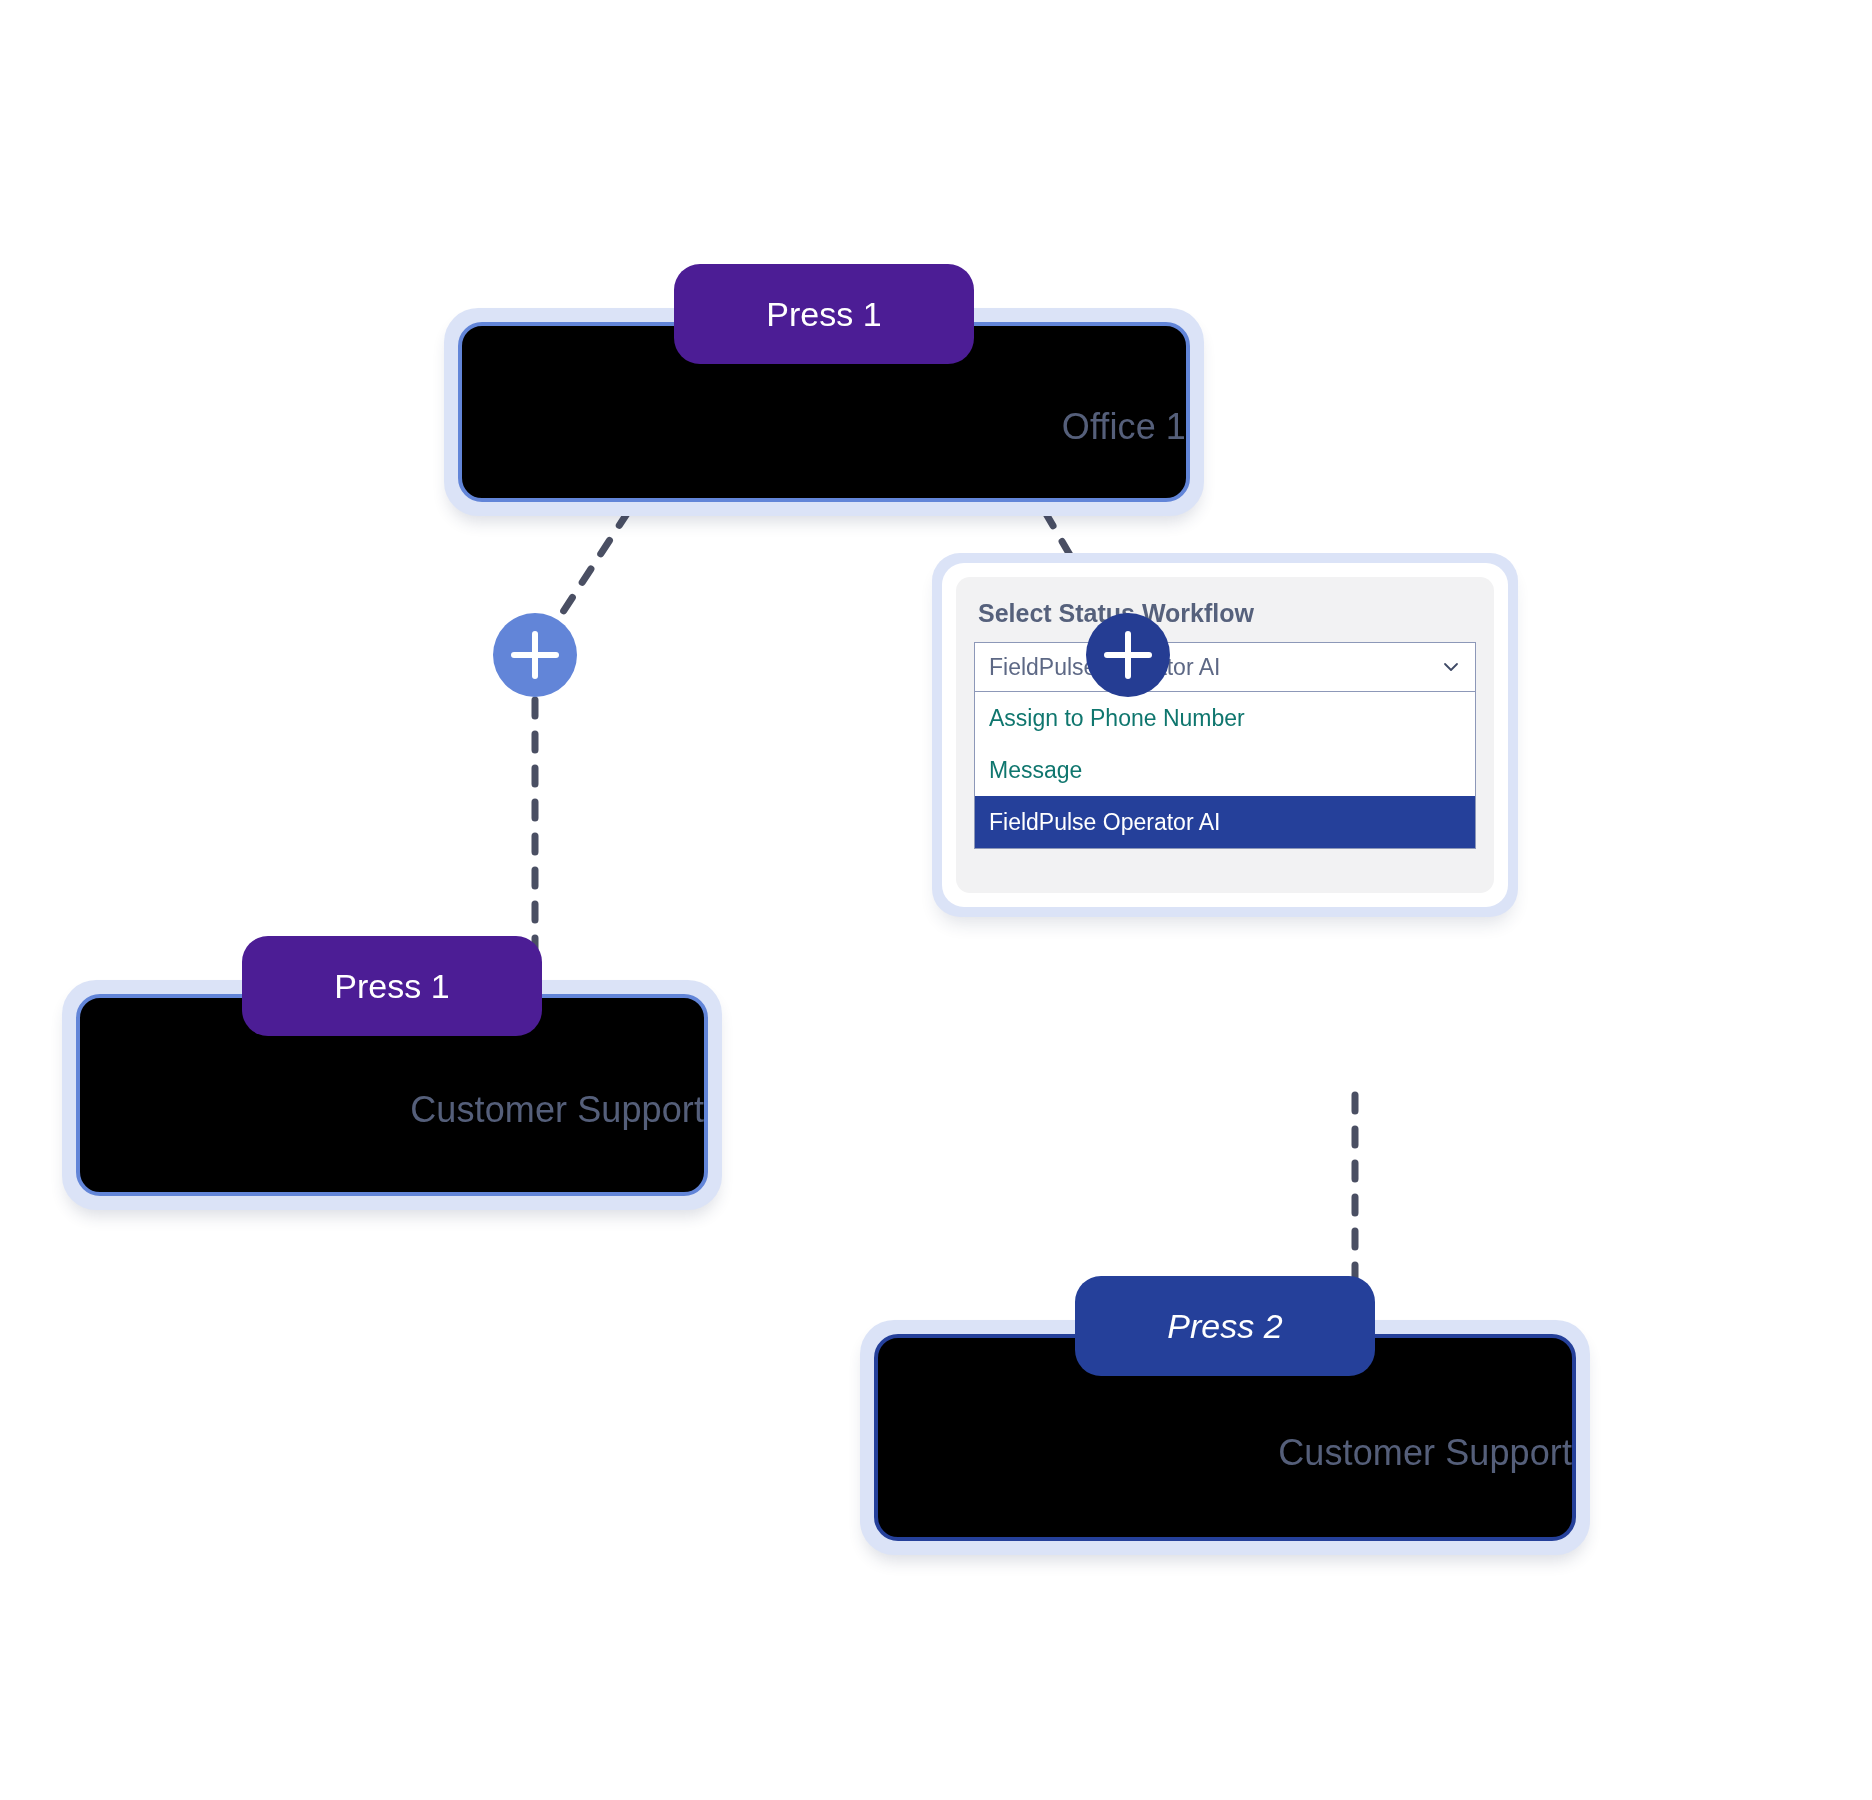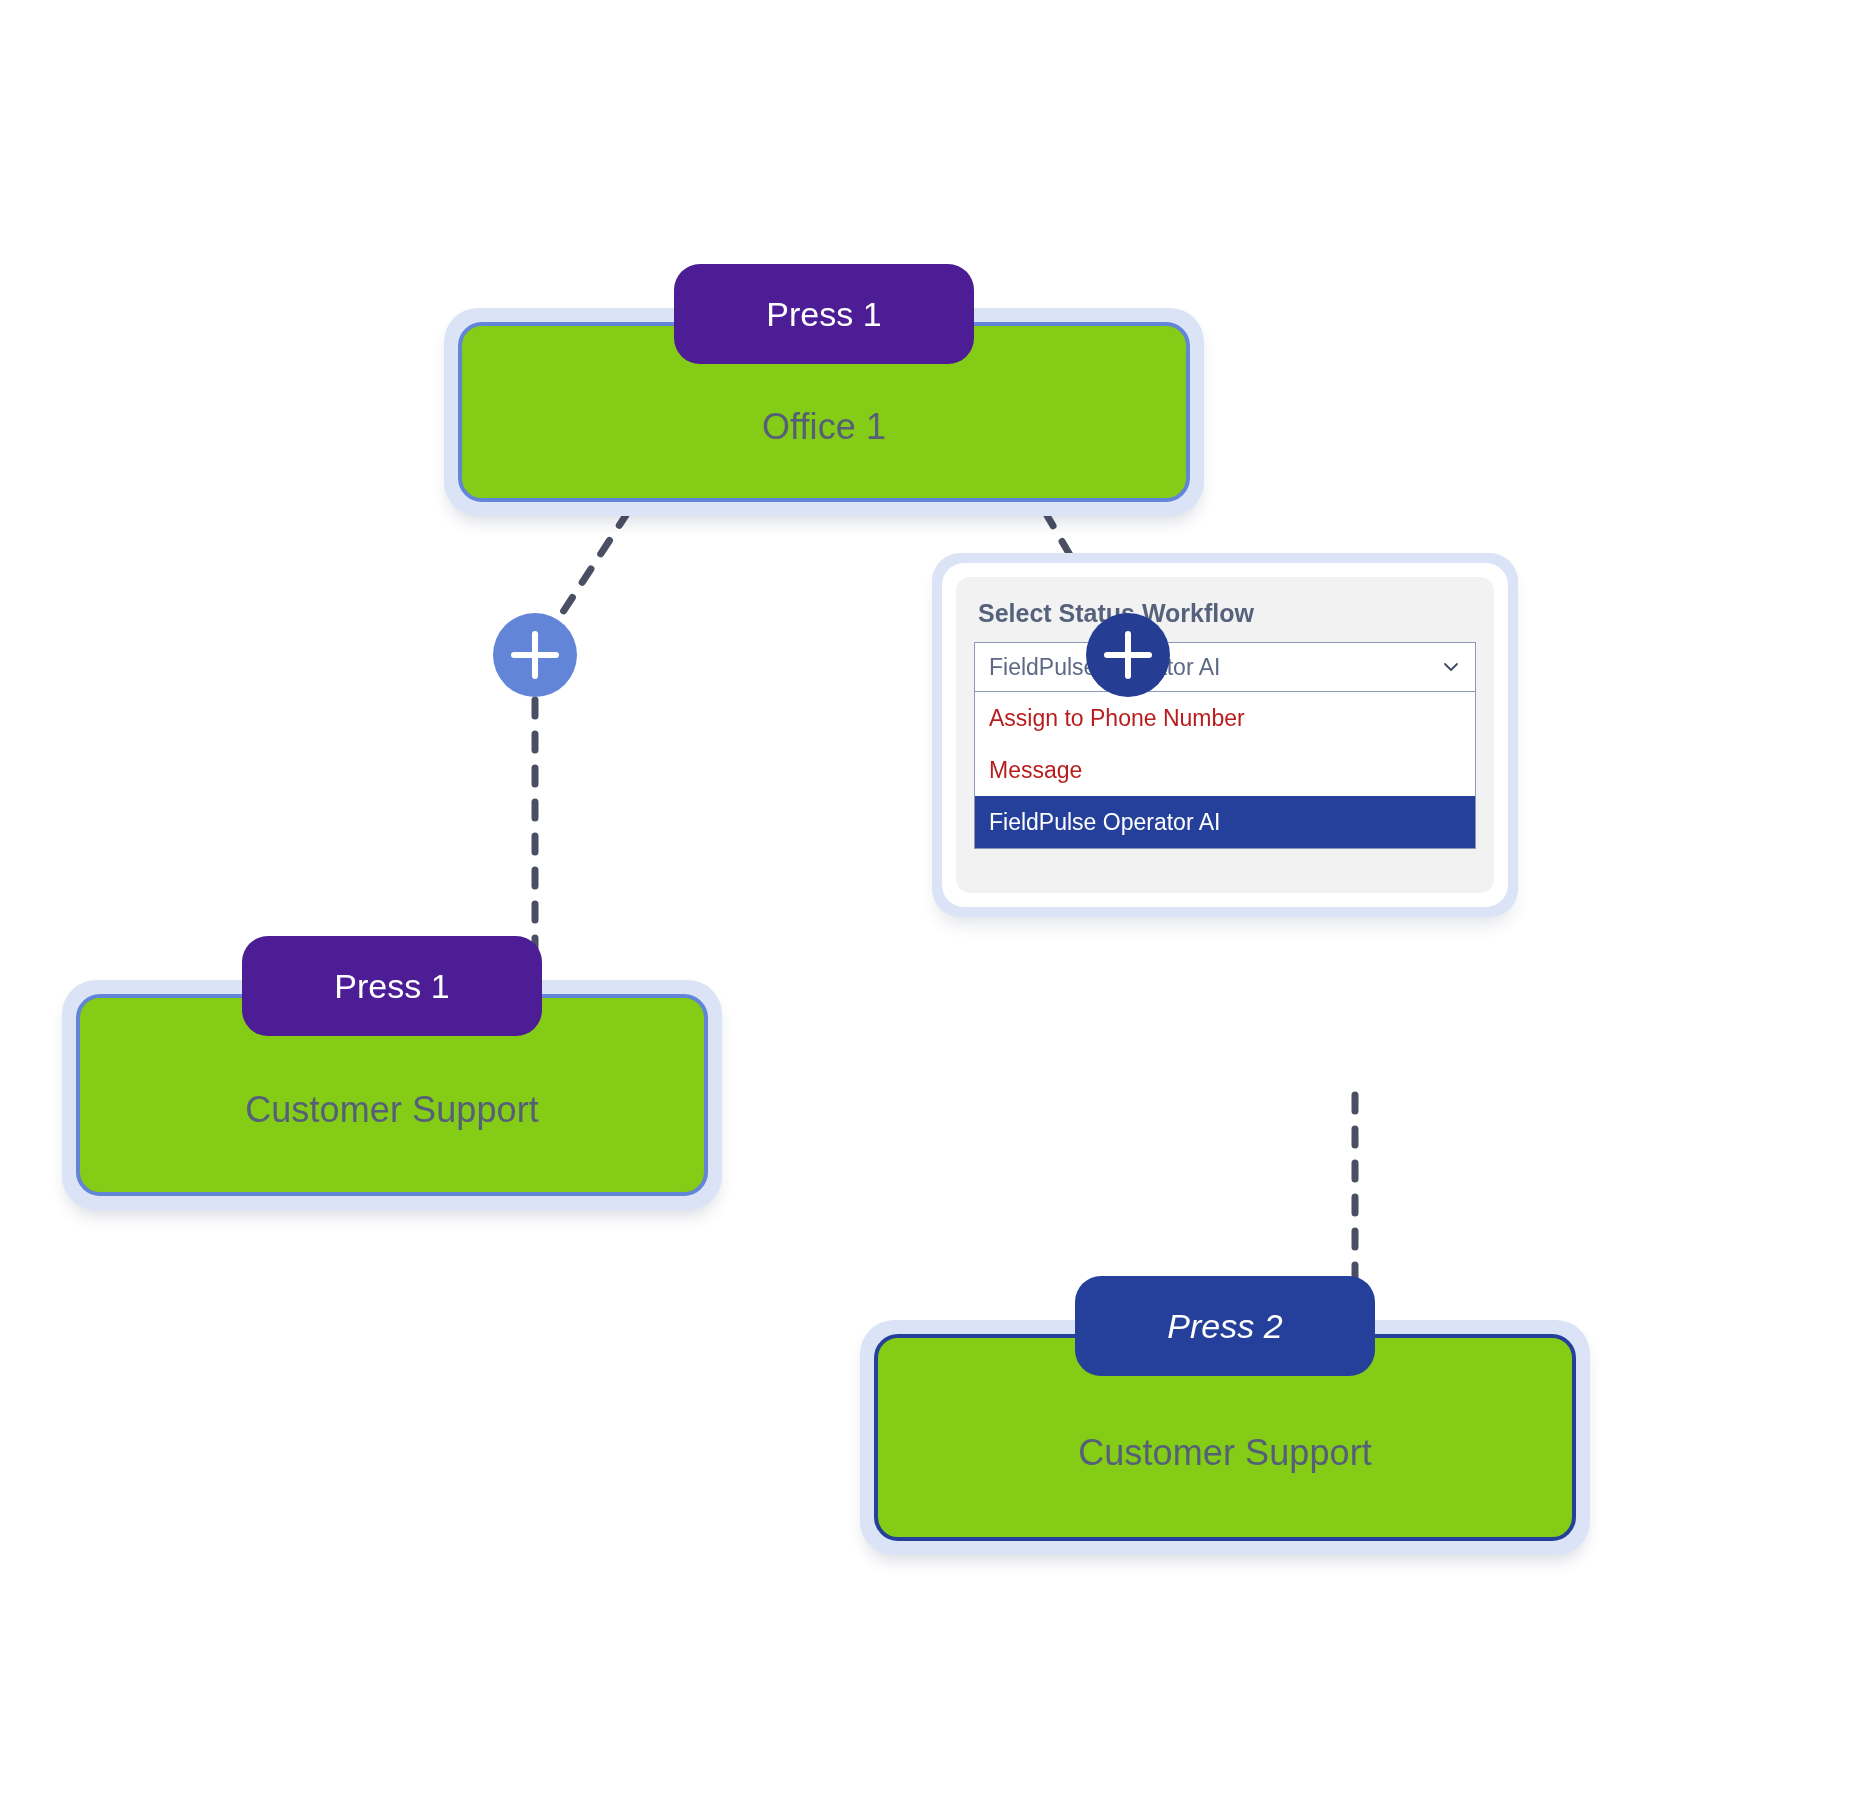--- a/index.html
+++ b/index.html
@@ -42,26 +42,26 @@
     background: #dbe3f7;
     box-shadow: 0 10px 16px -4px rgba(36, 48, 84, 0.16);
   }
   .node-body {
     position: absolute;
     left: 14px;
     top: 14px;
     right: 14px;
     bottom: 14px;
     border-radius: 24px;
-    background: #84cc16;
+    background: #000000;
     border: 4px solid #6285d8;
     box-sizing: border-box;
     display: flex;
     align-items: center;
-    justify-content: center;
+    justify-content: flex-end;
   }
   .node.navy .node-body { border-color: #25409a; }
 
   .node-title {
     font-size: 36px;
     color: #555f7a;
     letter-spacing: 0.1px;
     padding-top: 30px;
   }
 
@@ -185,21 +185,21 @@
     border-top: none;
     background: #ffffff;
     box-sizing: border-box;
   }
   .option-item {
     height: 52px;
     display: flex;
     align-items: center;
     padding: 0 14px;
     font-size: 23px;
-    color: #b91c1c;
+    color: #0f766e;
     box-sizing: border-box;
   }
   .option-item.selected {
     background: #25409a;
     color: #ffffff;
   }
 </style>
 </head>
 <body>
 

